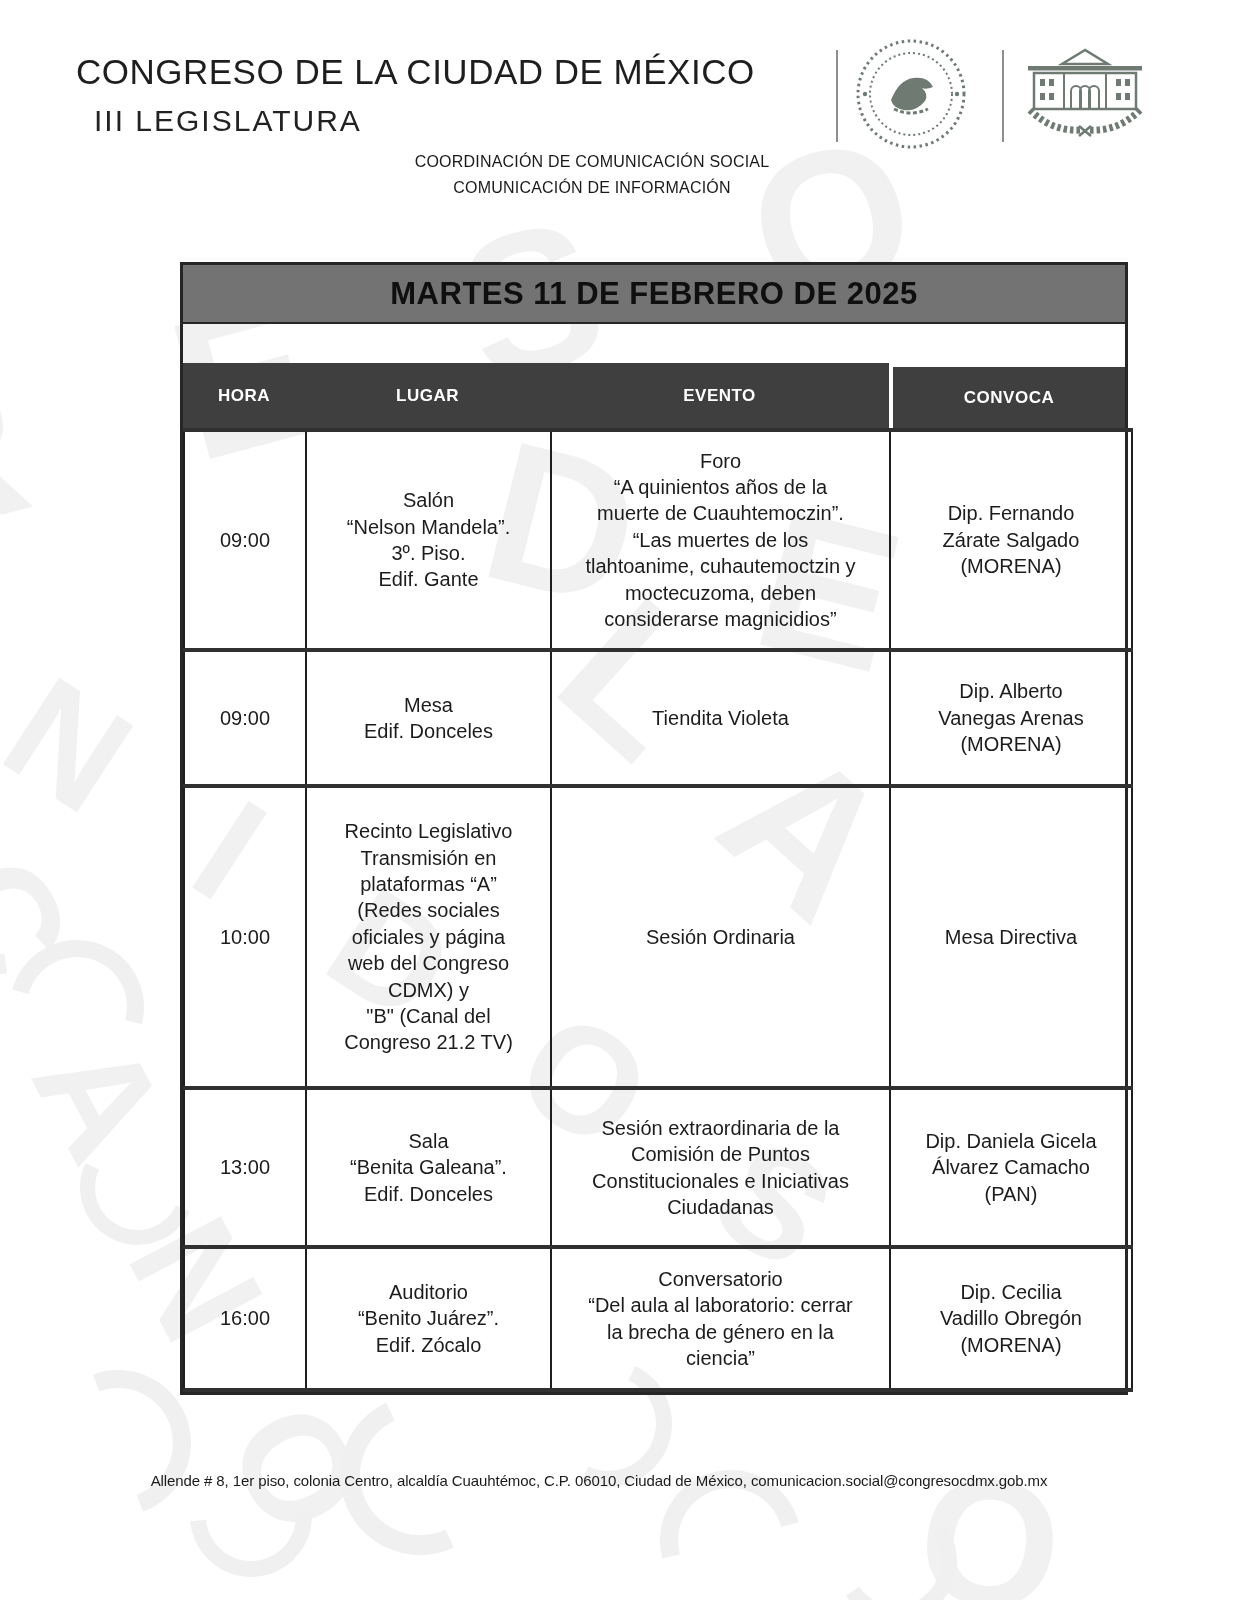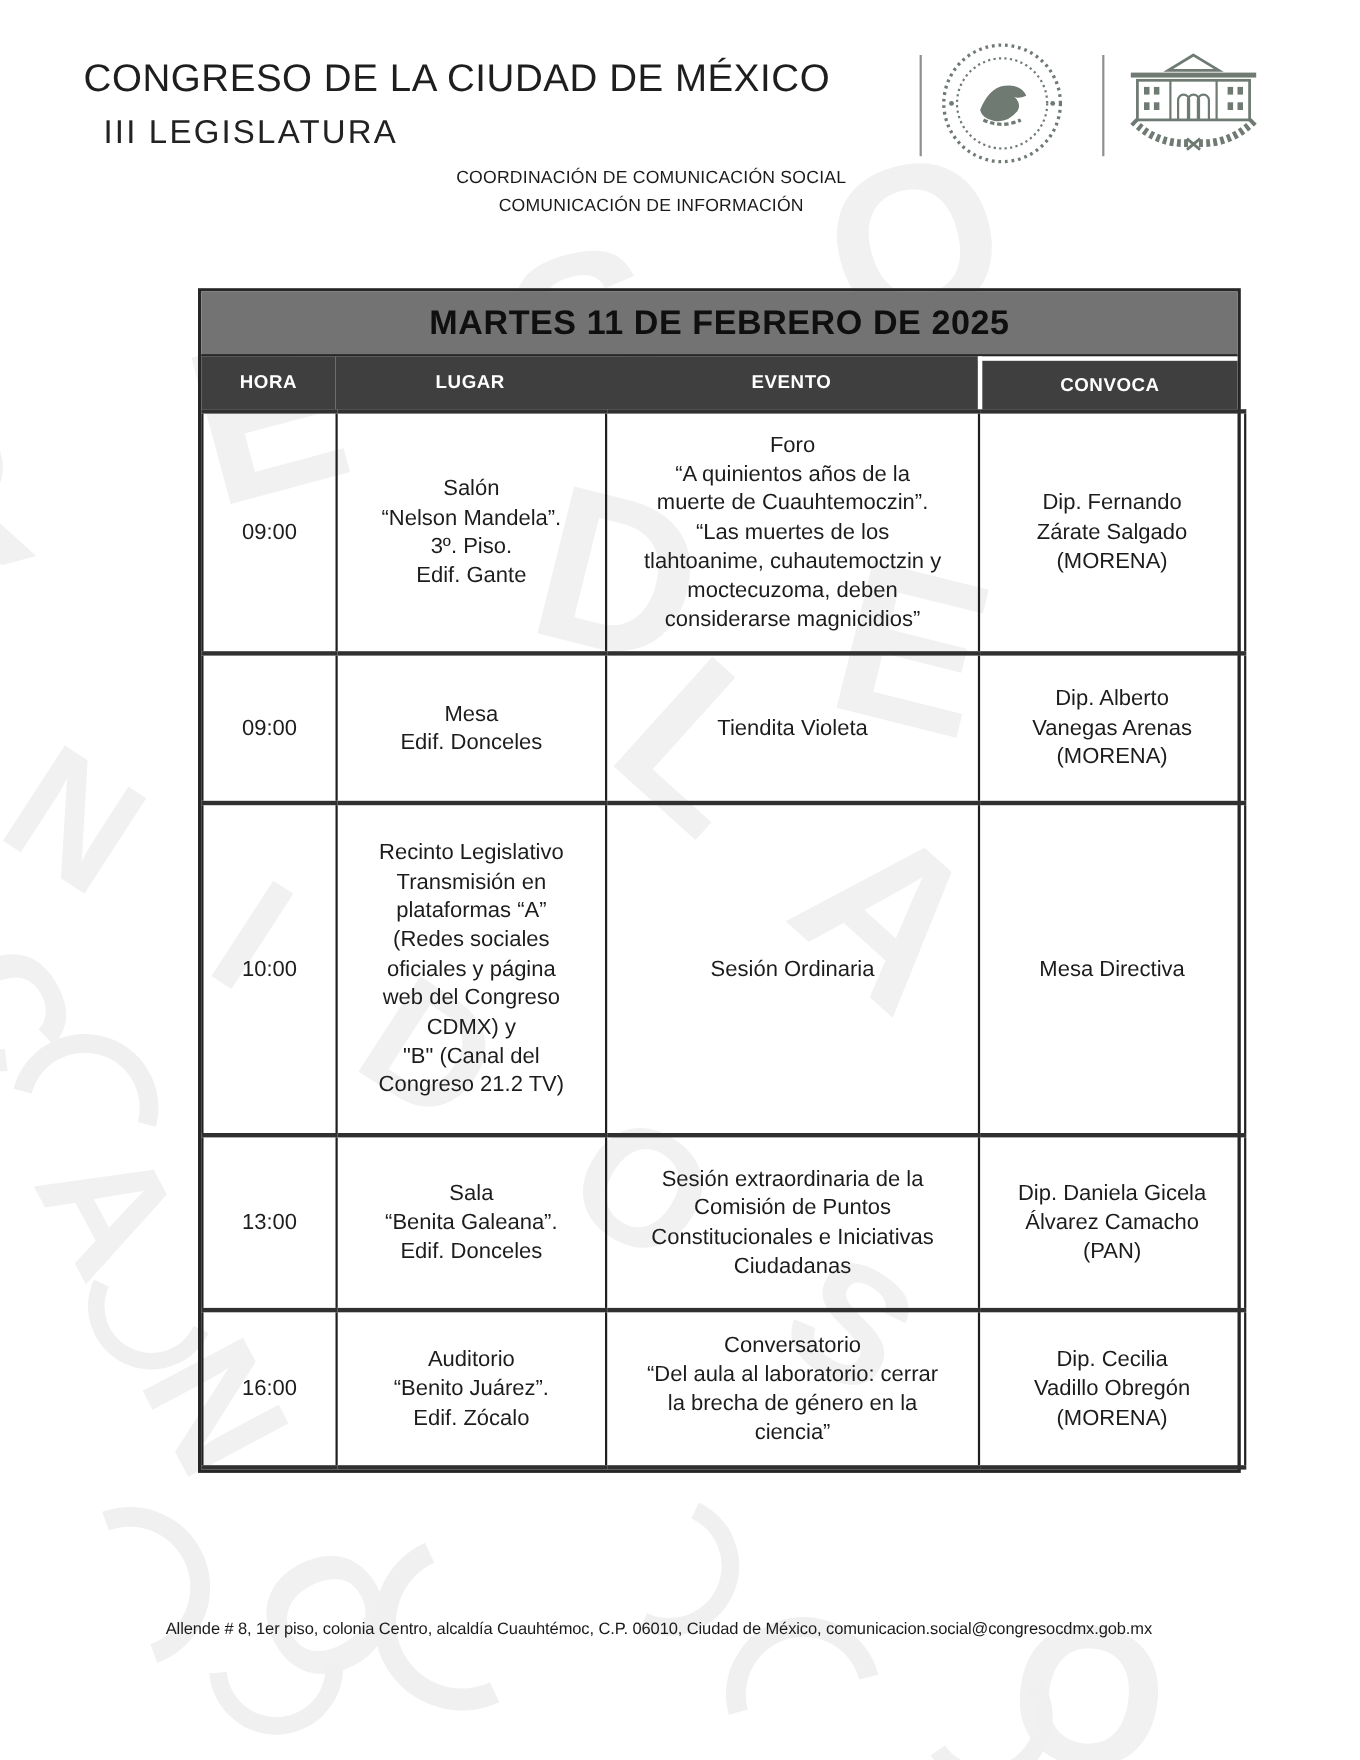--- a/index.html
+++ b/index.html
@@ -41,21 +41,21 @@
   .logo{position:absolute;z-index:2;}
   .seal{left:854px;top:37px;}
   .palace{left:1014px;top:40px;}
 
   
   .table-wrap{position:absolute;left:180px;top:262px;width:948px;z-index:1;
               border:3px solid #262626;box-sizing:border-box;background:transparent;}
   .table-title{background:#737373;height:57px;line-height:57px;text-align:center;
                font-size:31px;font-weight:bold;color:#0f0f0f;letter-spacing:0.5px;
                border-bottom:2px solid #262626;}
-  .head-row{display:flex;height:48px;}
+  .head-row{display:flex;height:65px;margin-top:39px;}
   .hcell{background:#3f3f3f;color:#ffffff;font-weight:bold;font-size:17px;
          letter-spacing:0.5px;display:flex;align-items:center;justify-content:center;
          box-sizing:border-box;}
   .c-hora{width:122px;}
   .c-lugar{width:245px;}
   .c-evento{width:339px;}
   .c-convoca{width:236px;border-left:4px solid #ffffff;border-top:4px solid #ffffff;}
   table.body{border-collapse:collapse;width:100%;table-layout:fixed;background:transparent;}
   table.body td{border-left:2px solid #1f1f1f;border-right:2px solid #1f1f1f;
                 border-top:4px solid #303030;border-bottom:4px solid #303030;

